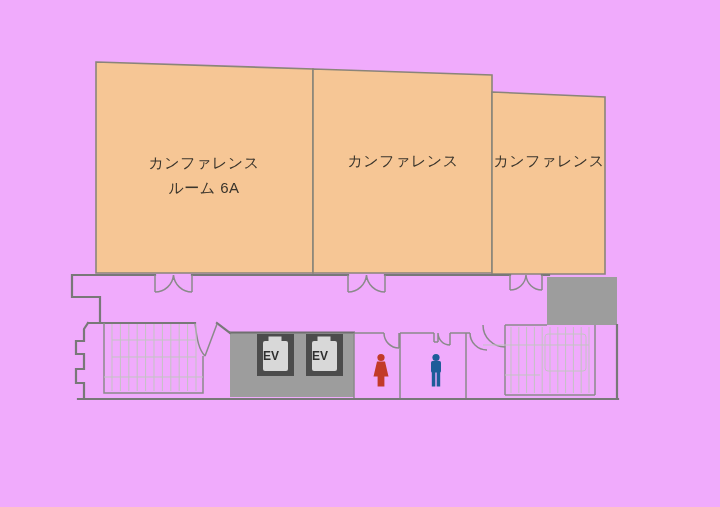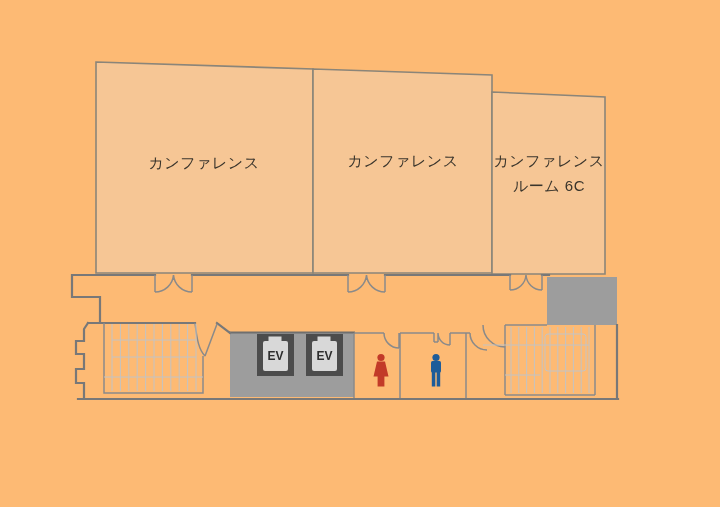--- a/index.html
+++ b/index.html
@@ -1,26 +1,26 @@
 <!DOCTYPE html>
 <html><head>
 <meta charset="utf-8">
 <style>
   html,body{margin:0;padding:0;background:#ffffff;}
   .stage{
-    position:relative;width:720px;height:507px;background:#fdba74;overflow:hidden;
+    position:relative;width:720px;height:507px;background:#f0abfc;overflow:hidden;
     font-family:"Liberation Sans","DejaVu Sans",sans-serif;
   }
   .plan-svg{position:absolute;left:0;top:0;}
   .room-label{
     position:absolute;width:170px;text-align:center;
     font-size:15px;line-height:25px;color:#3a352c;letter-spacing:0.5px;
   }
   .ev-label{
-    position:absolute;width:25px;text-align:center;
+    position:absolute;width:25px;text-align:left;
     font-size:12px;font-weight:bold;color:#2e2e2e;line-height:13px;
   }
 </style>
 </head>
 <body>
 
 <div class="stage">
 
   <svg class="plan-svg" width="720" height="507" viewBox="0 0 720 507">
 
@@ -94,25 +94,25 @@
       <path d="M470,333 A17,17 0 0 0 487,350 M483,325 A22,22 0 0 0 505,347" fill="none" stroke="#8A8A8A" stroke-width="1.5"></path>
       <path d="M511,327 V393 M518.8,327 V393 M526.6,327 V393 M534.4,327 V393 M542.2,327 V393
                M550,327 V393 M557.8,327 V393 M565.6,327 V393 M573.4,327 V393 M581.2,327 V393 M589,327 V393
                M483,345 H589 M505,375 H540" fill="none" stroke="#C3C3C3" stroke-width="1"></path>
       <rect x="545" y="334" width="41" height="37" rx="3" fill="none" stroke="#C4C4C4" stroke-width="1"></rect>
     </g>
   </svg>
 
   <div class="room-label" style="left:119px;top:150px">
     <div>カンファレンス</div>
+    <div>ルーム 6A</div>
   </div>
   <div class="room-label" style="left:318px;top:148px">
     <div>カンファレンス</div>
   </div>
   <div class="room-label" style="left:464px;top:148px">
     <div>カンファレンス</div>
-    <div>ルーム 6C</div>
   </div>
 
   <div class="ev-label" style="left:263px;top:350px">EV</div>
   <div class="ev-label" style="left:312px;top:350px">EV</div>
 
 </div>
 
 </body></html>

